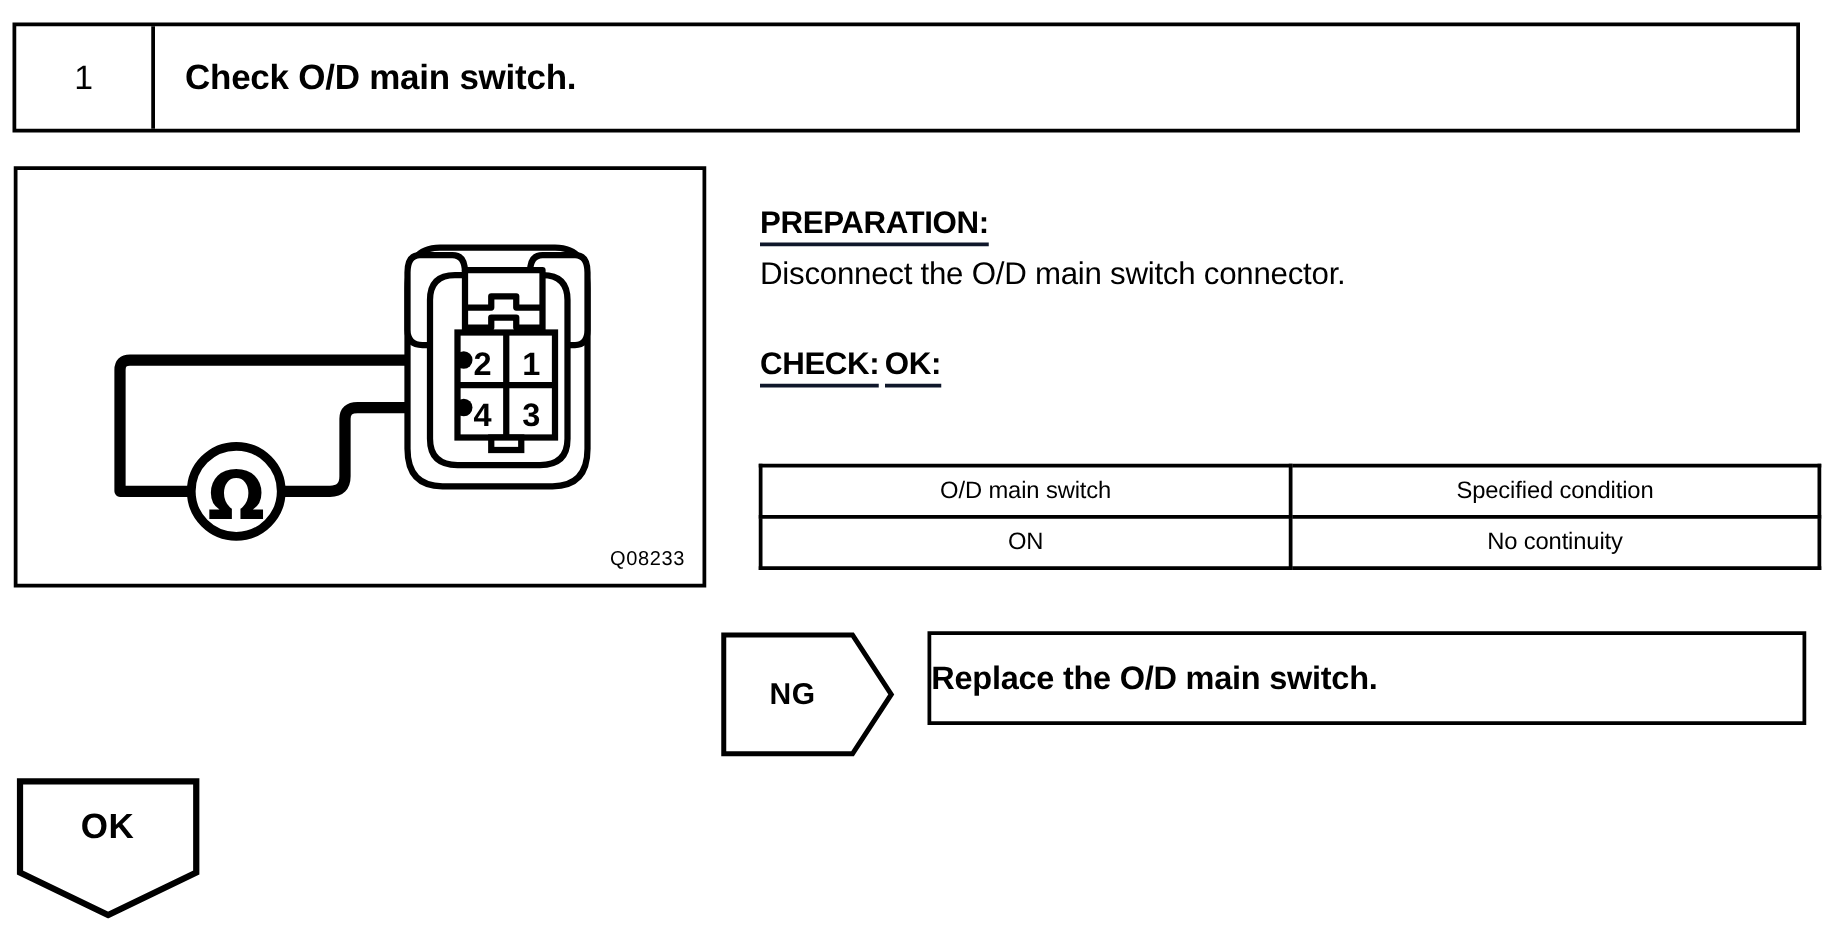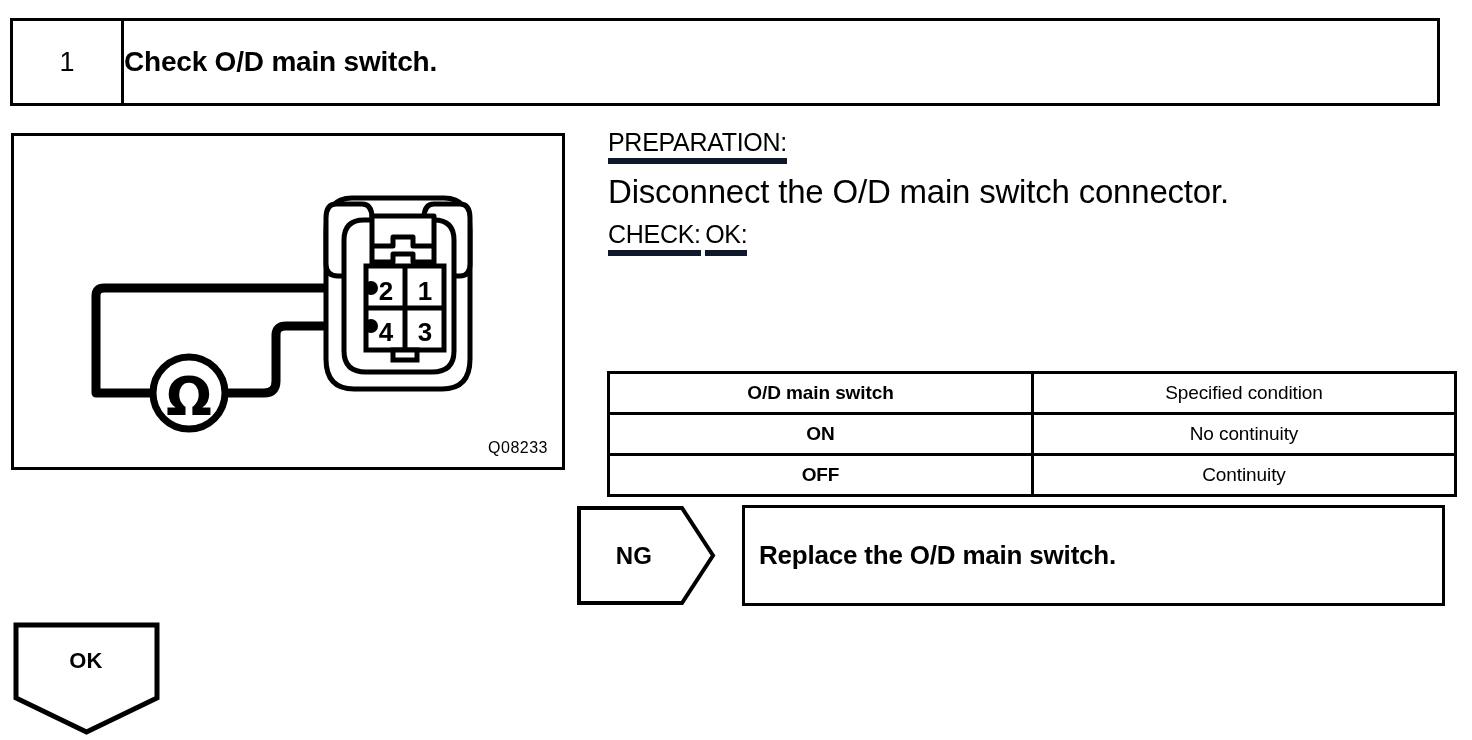--- a/index.html
+++ b/index.html
@@ -35,20 +35,21 @@
     display: flex;
     align-items: center;
     justify-content: center;
     font-size: 27px;
     font-weight: 400;
   }
   #step-title-cell {
     flex: 1;
     display: flex;
     align-items: center;
+    padding-left: 24px;
     font-size: 28px;
     font-weight: bold;
     letter-spacing: -0.2px;
   }
 
   
   #illustration-panel {
     position: absolute;
     left: 11px;
     top: 133px;
@@ -74,29 +75,30 @@
 
   
   #text-column {
     position: absolute;
     left: 608px;
     top: 128px;
     width: 860px;
   }
   .sec-head {
     font-size: 25px;
-    font-weight: normal;
+    font-weight: bold;
     letter-spacing: -0.3px;
     display: inline-block;
-    border-bottom: 6px solid #0f172a;
+    border-bottom: 3px solid #0f172a;
     padding-bottom: 1px;
     margin-bottom: 2px;
+    margin-top: 36px;
   }
   .sec-body {
-    font-size: 33px;
+    font-size: 25px;
     line-height: 1.44;
     letter-spacing: -0.2px;
     margin: 2px 0 4px 0;
     max-width: 850px;
   }
 
   
   #spec-table {
     position: absolute;
     left: 607px;
@@ -107,21 +109,21 @@
   }
   #spec-table td {
     border: 3px solid #000;
     height: 38px;
     text-align: center;
     vertical-align: middle;
     font-size: 19px;
     letter-spacing: -0.1px;
     padding: 0;
   }
-  #spec-table td.col-a { width: 421px; font-weight: bold; }
+  #spec-table td.col-a { width: 421px; }
   #spec-table td.col-b { width: 420px; }
 
   
   #ng-arrow {
     position: absolute;
     left: 576px;
     top: 505px;
     width: 140px;
     height: 101px;
   }
@@ -136,26 +138,25 @@
     justify-content: center;
     font-size: 24px;
     font-weight: bold;
     letter-spacing: 0.3px;
   }
   #ng-result-box {
     position: absolute;
     left: 742px;
     top: 505px;
     width: 703px;
-    height: 101px;
+    height: 75px;
     border: 3px solid #000;
     box-sizing: border-box;
     display: flex;
     align-items: center;
-    padding-left: 14px;
     font-size: 26px;
     font-weight: bold;
     letter-spacing: -0.2px;
   }
 
   
   #ok-pentagon {
     position: absolute;
     left: 13px;
     top: 622px;
@@ -164,21 +165,21 @@
   }
   #ok-pentagon .ok-label {
     position: absolute;
     left: 0;
     top: 0;
     width: 146px;
     height: 78px;
     display: flex;
     align-items: center;
     justify-content: center;
-    font-size: 22px;
+    font-size: 28px;
     font-weight: bold;
     letter-spacing: 0.3px;
   }
 </style>
 </head>
 <body>
 
 <div id="step-header">
   <div id="step-number-cell">
     <span>1</span>
@@ -250,24 +251,20 @@
 <table id="spec-table">
   <tbody>
     <tr>
       <td class="col-a">O/D main switch</td>
       <td class="col-b">Specified condition</td>
     </tr>
     <tr>
       <td class="col-a">ON</td>
       <td class="col-b">No continuity</td>
     </tr>
-    <tr>
-      <td class="col-a">OFF</td>
-      <td class="col-b">Continuity</td>
-    </tr>
   </tbody>
 </table>
 
 <div id="ng-arrow">
   <svg width="140" height="101" viewBox="0 0 140 101">
     <path d="M 3 3 L 106 3 L 137 50.5 L 106 98 L 3 98 Z" fill="#fff" stroke="#000" stroke-width="4" stroke-linejoin="miter"></path>
   </svg>
   <div class="ng-label">NG</div>
 </div>
 

